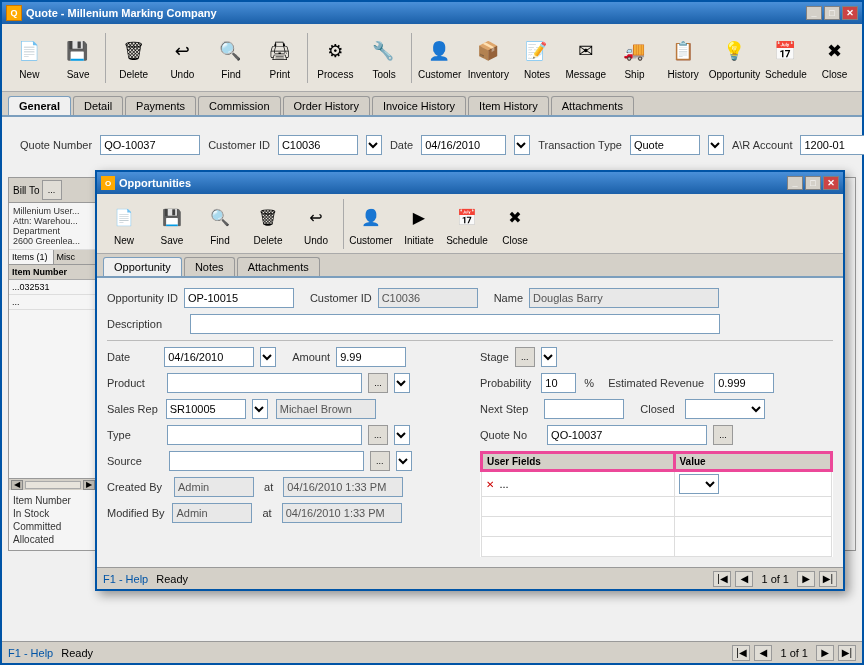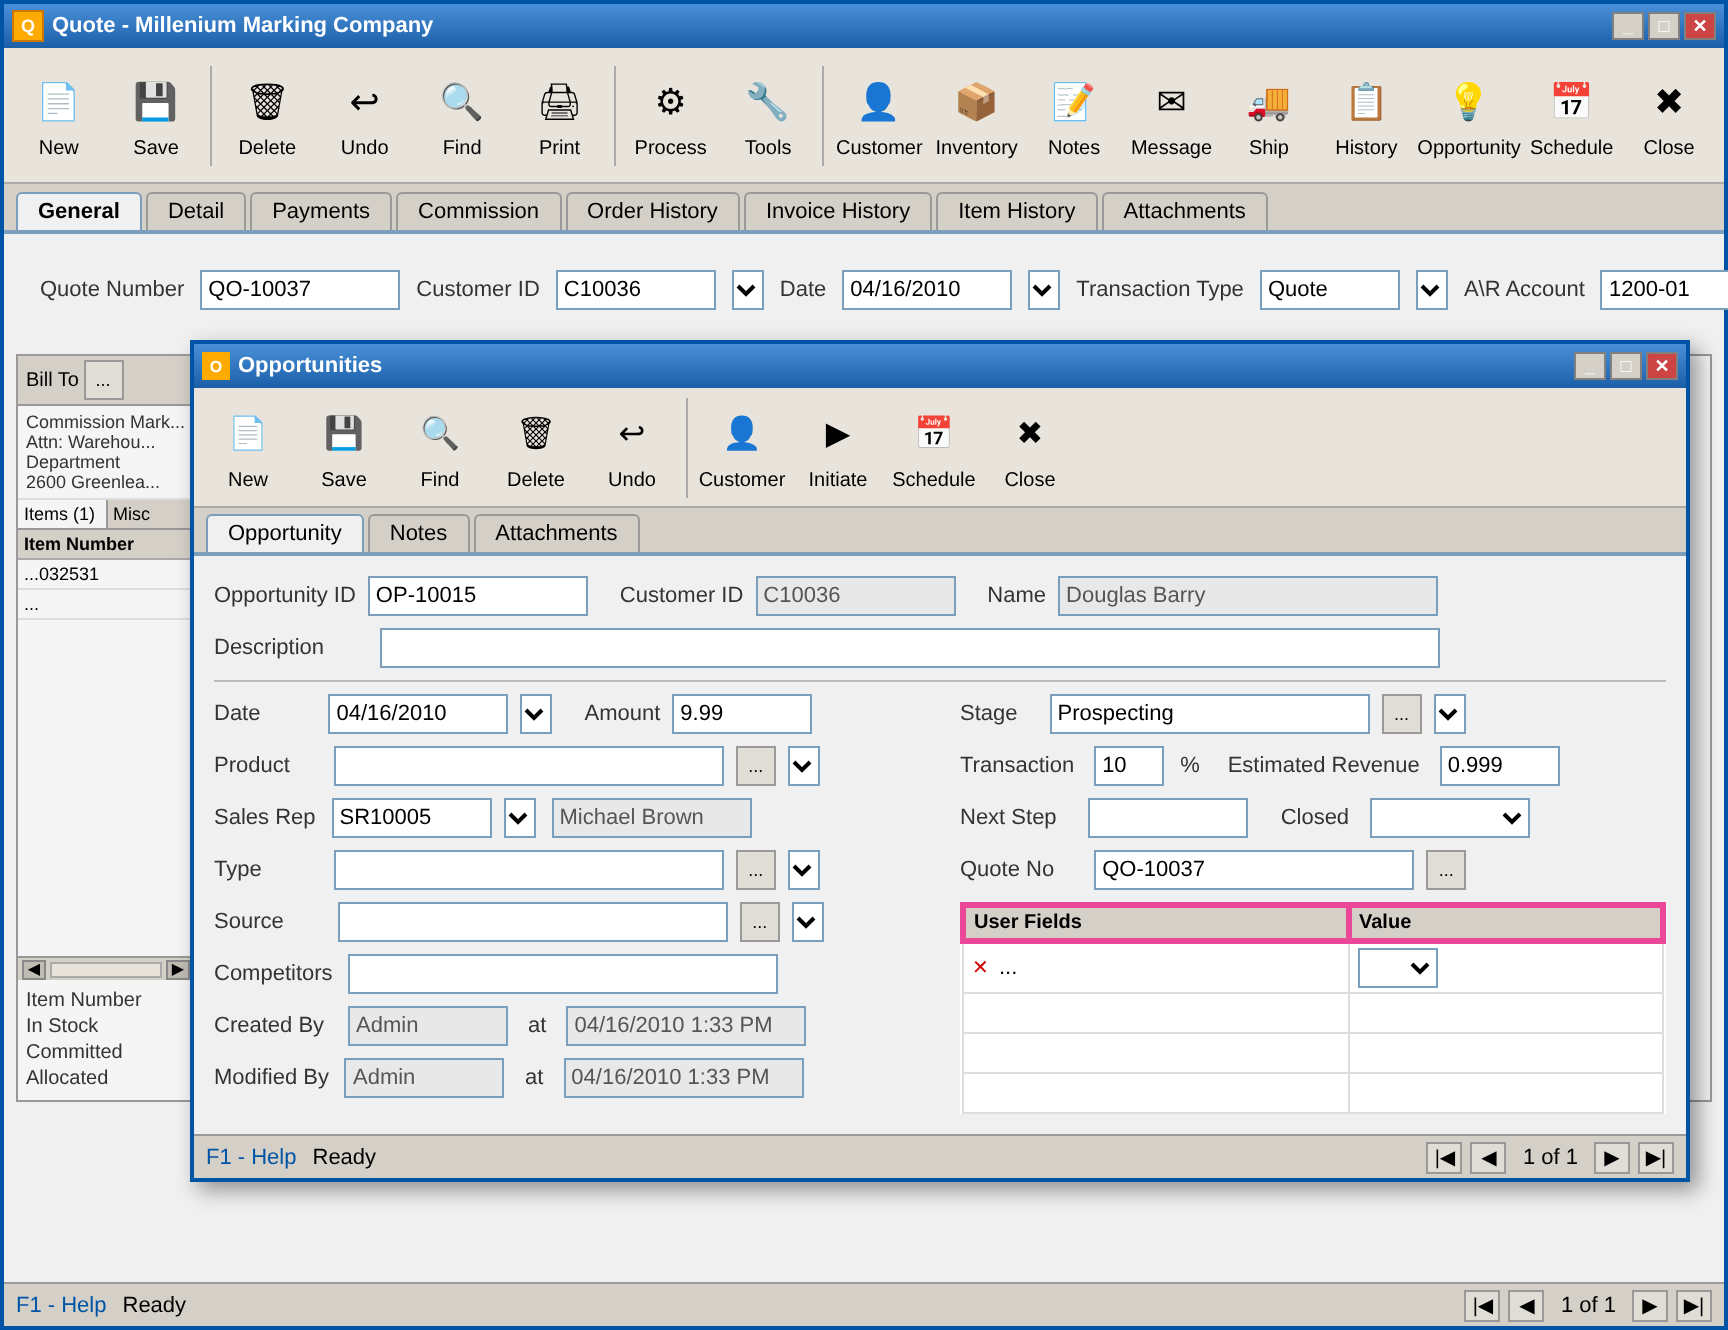--- a/index.html
+++ b/index.html
@@ -471,21 +471,21 @@
 
   <div style="display:flex; padding:0 6px 6px 6px; gap:4px; height:380px;">
 
     <div style="width:90px; border:1px solid #999; background:#f5f5f5; display:flex; flex-direction:column;">
 
       <div style="background:#d4d0c8; border-bottom:1px solid #999; padding:2px 4px; display:flex; align-items:center; gap:2px;">
         <span style="font-size:10px;">Bill To</span>
         <div class="browse-btn">...</div>
       </div>
       <div style="padding:3px 4px; font-size:9px; color:#333; border-bottom:1px solid #ddd;">
-        <div>Commission Mark...</div>
+        <div>Millenium User...</div>
         <div>Attn: Warehou...</div>
         <div>Department</div>
         <div>2600 Greenlea...</div>
       </div>
 
       <div style="display:flex; border-bottom:1px solid #999;">
         <div style="flex:1; padding:2px 3px; background:#f5f5f5; border-right:1px solid #999; font-size:9px; cursor:pointer;">
           <span>Items (1)</span>
         </div>
         <div style="flex:1; padding:2px 3px; background:#d4d0c8; font-size:9px; cursor:pointer;">
@@ -639,51 +639,46 @@
           <select class="dlg-select" style="width:16px;"></select>
         </div>
 
         <div class="dialog-form-row">
           <span class="dlg-label">Source</span>
           <input class="dlg-input" style="width: 195px; margin-left: 21px;" value="">
           <div class="browse-btn">...</div>
           <select class="dlg-select" style="width:16px;"></select>
         </div>
 
-        <div class="dialog-form-row">
-          <span class="dlg-label">Competitors</span>
-          <input class="dlg-input" style="width: 215px; margin-left: 2px;" value="">
-        </div>
 
         <div class="dialog-form-row">
           <span class="dlg-label">Created By</span>
           <input class="dlg-input-gray" style="width: 80px; margin-left: 6px;" value="Admin">
           <span class="dlg-label" style="margin-left:4px;">at</span>
           <input class="dlg-input-gray" style="width: 120px; margin-left: 4px;" value="04/16/2010 1:33 PM">
         </div>
 
         <div class="dialog-form-row">
           <span class="dlg-label">Modified By</span>
           <input class="dlg-input-gray" style="width: 80px; margin-left: 2px;" value="Admin">
           <span class="dlg-label" style="margin-left:4px;">at</span>
           <input class="dlg-input-gray" style="width: 120px; margin-left: 4px;" value="04/16/2010 1:33 PM">
         </div>
       </div>
 
       <div style="flex:1;">
 
         <div class="dialog-form-row">
           <span class="dlg-label">Stage</span>
-          <input class="dlg-input" style="width: 160px; margin-left: 10px;" value="Prospecting">
           <div class="browse-btn">...</div>
           <select class="dlg-select" style="width:16px;"></select>
         </div>
 
         <div class="dialog-form-row">
-          <span class="dlg-label">Transaction</span>
+          <span class="dlg-label">Probability</span>
           <input class="dlg-input" style="width: 35px; margin-left: 4px;" value="10">
           <span class="dlg-label" style="margin-left:2px;">%</span>
           <span class="dlg-label" style="margin-left:8px;">Estimated Revenue</span>
           <input class="dlg-input" style="width: 60px; margin-left: 4px;" value="0.999">
         </div>
 
         <div class="dialog-form-row">
           <span class="dlg-label">Next Step</span>
           <input class="dlg-input" style="width: 80px; margin-left: 10px;" value="">
           <span class="dlg-label" style="margin-left:10px;">Closed</span>

